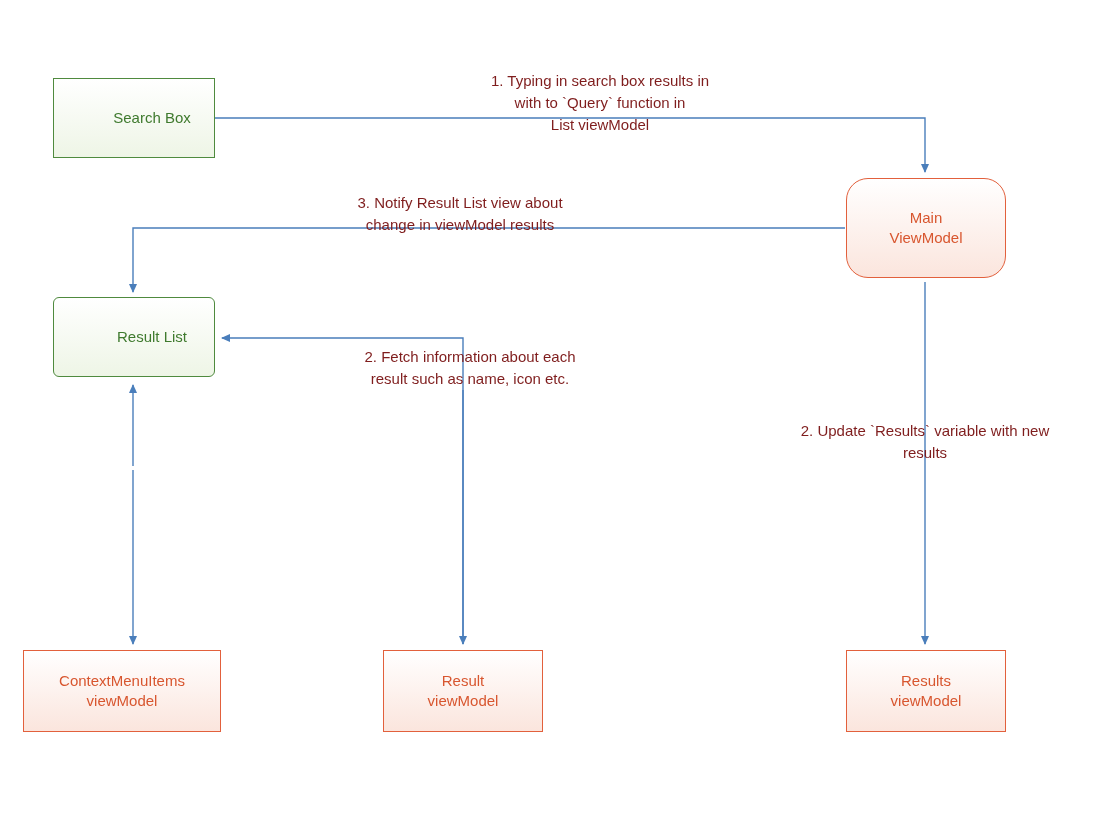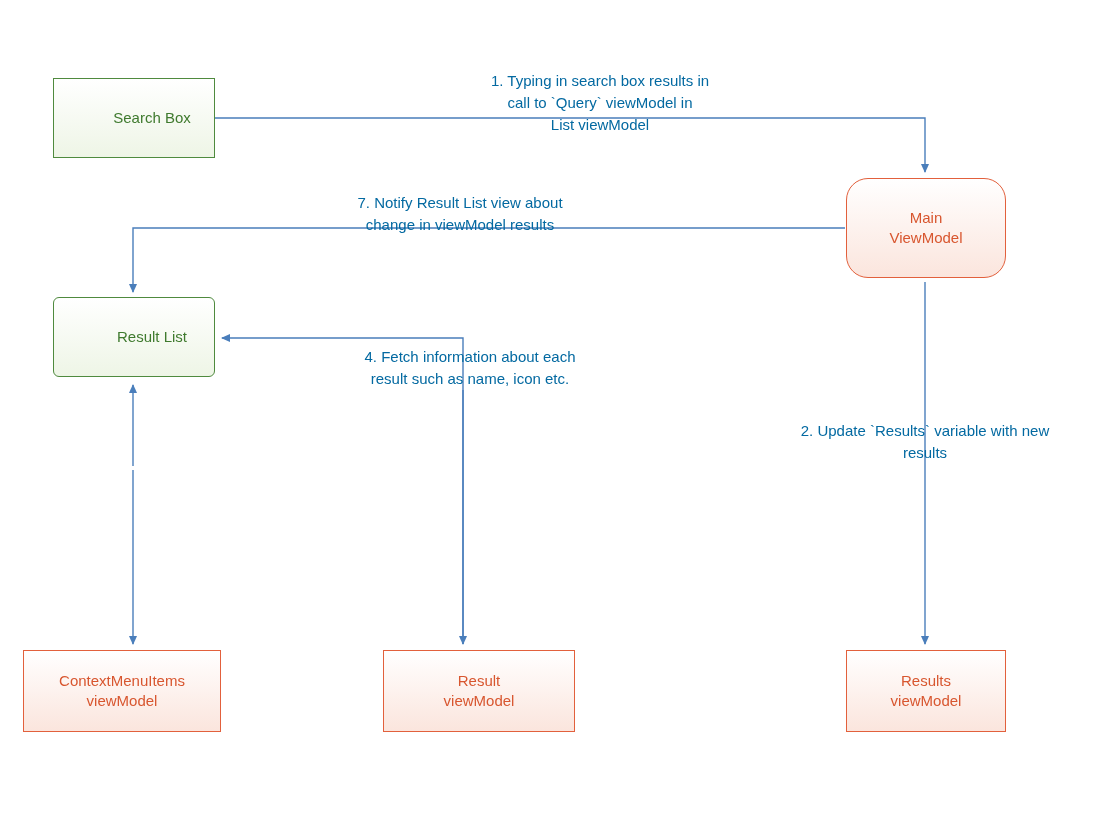--- a/index.html
+++ b/index.html
@@ -43,21 +43,21 @@
     background: linear-gradient(to bottom, #ffffff 0%, #eef5e6 100%);
     padding-left: 36px;
   }
   .node.orange {
     border-color: #e2603c;
     color: #d8562f;
     background: linear-gradient(to bottom, #ffffff 0%, #fbe5dd 100%);
   }
   .label {
     position: absolute;
-    color: #0369a1;
+    color: #7f1d1d;
     font-size: 15px;
     line-height: 1.45;
     text-align: center;
     box-sizing: border-box;
   }
 </style>
 </head>
 <body>
 
 <div id="canvas">
@@ -98,49 +98,49 @@
     <span>Result List</span>
   </div>
 
   <div class="node orange" style="left:23px; top:650px; width:198px; height:82px;">
     <span>
       <span>ContextMenuItems</span><br>
       <span>viewModel</span>
     </span>
   </div>
 
-  <div class="node orange" style="left:383px; top:650px; width:192px; height:82px;">
+  <div class="node orange" style="left:383px; top:650px; width:160px; height:82px;">
     <span>
       <span>Result</span><br>
       <span>viewModel</span>
     </span>
   </div>
 
   <div class="node orange" style="left:846px; top:650px; width:160px; height:82px;">
     <span>
       <span>Results</span><br>
       <span>viewModel</span>
     </span>
   </div>
 
   <div class="label" style="left:450px; top:70px; width:300px;">
     <span>1. Typing in search box results in</span><br>
-    <span>call to `Query` viewModel in</span><br>
+    <span>with to `Query` function in</span><br>
     <span>List viewModel</span>
   </div>
 
   <div class="label" style="left:760px; top:420px; width:330px;">
     <span>2. Update `Results` variable with new</span><br>
     <span>results</span>
   </div>
 
   <div class="label" style="left:310px; top:192px; width:300px;">
-    <span>7. Notify Result List view about</span><br>
+    <span>3. Notify Result List view about</span><br>
     <span>change in viewModel results</span>
   </div>
 
   <div class="label" style="left:320px; top:346px; width:300px;">
-    <span>4. Fetch information about each</span><br>
+    <span>2. Fetch information about each</span><br>
     <span>result such as name, icon etc.</span>
   </div>
 
 
 </div>
 
 </body></html>

